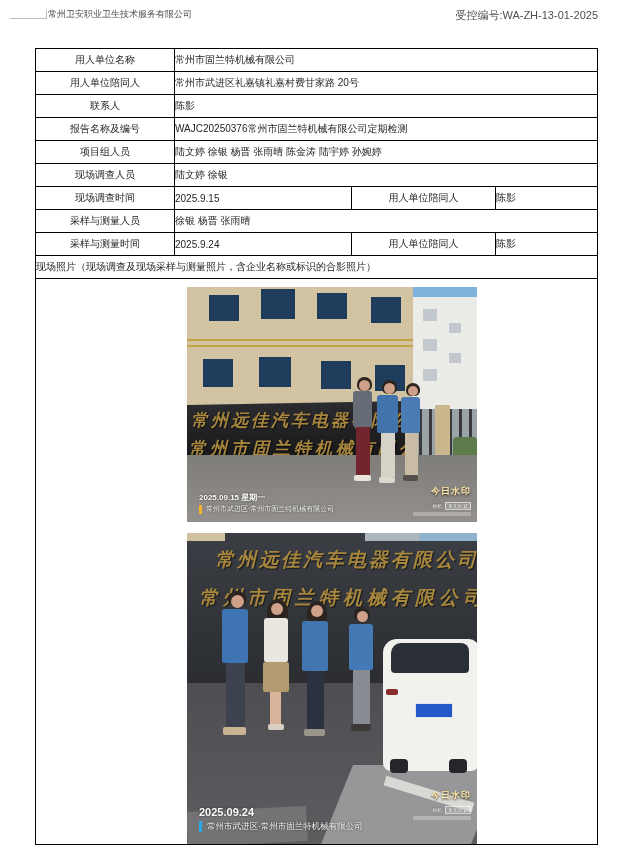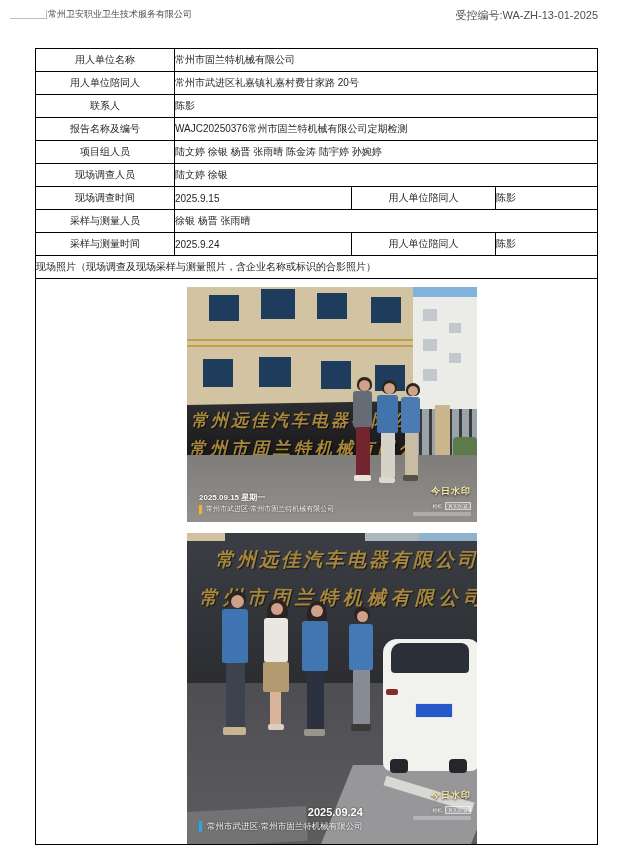--- a/index.html
+++ b/index.html
@@ -229,21 +229,21 @@
               <div class="shoes" style="left:117px;top:196px;width:21px;height:7px;background:#9a958c;"></div>
             </div>
             <div class="person">
               <div class="hair" style="left:167px;top:74px;width:16px;height:14px;"></div>
               <div class="head" style="left:170px;top:78px;width:11px;height:11px;"></div>
               <div class="torso" style="left:162px;top:91px;width:24px;height:46px;background:#4379b4;"></div>
               <div class="legs" style="left:166px;top:137px;width:17px;height:54px;background:#878b94;"></div>
               <div class="shoes" style="left:164px;top:191px;width:20px;height:7px;background:#3c3a36;"></div>
             </div>
 
-            <div class="abs" style="left:12px;bottom:12px;text-align:right;">
+            <div class="abs" style="left:12px;bottom:12px;">
               <div class="wm-date" style="font-size:11px;margin-bottom:3px;">2025.09.24</div>
               <div style="display:flex;align-items:center;">
                 <div style="width:3px;height:11px;background:#2aa7e8;margin-right:5px;"></div>
                 <div class="wm-loc" style="font-size:8.5px;">常州市武进区·常州市固兰特机械有限公司</div>
               </div>
             </div>
 
             <div class="abs" style="right:6px;bottom:24px;text-align:right;">
               <div class="wm-brand">今日水印</div>
               <div style="margin-top:1px;">

